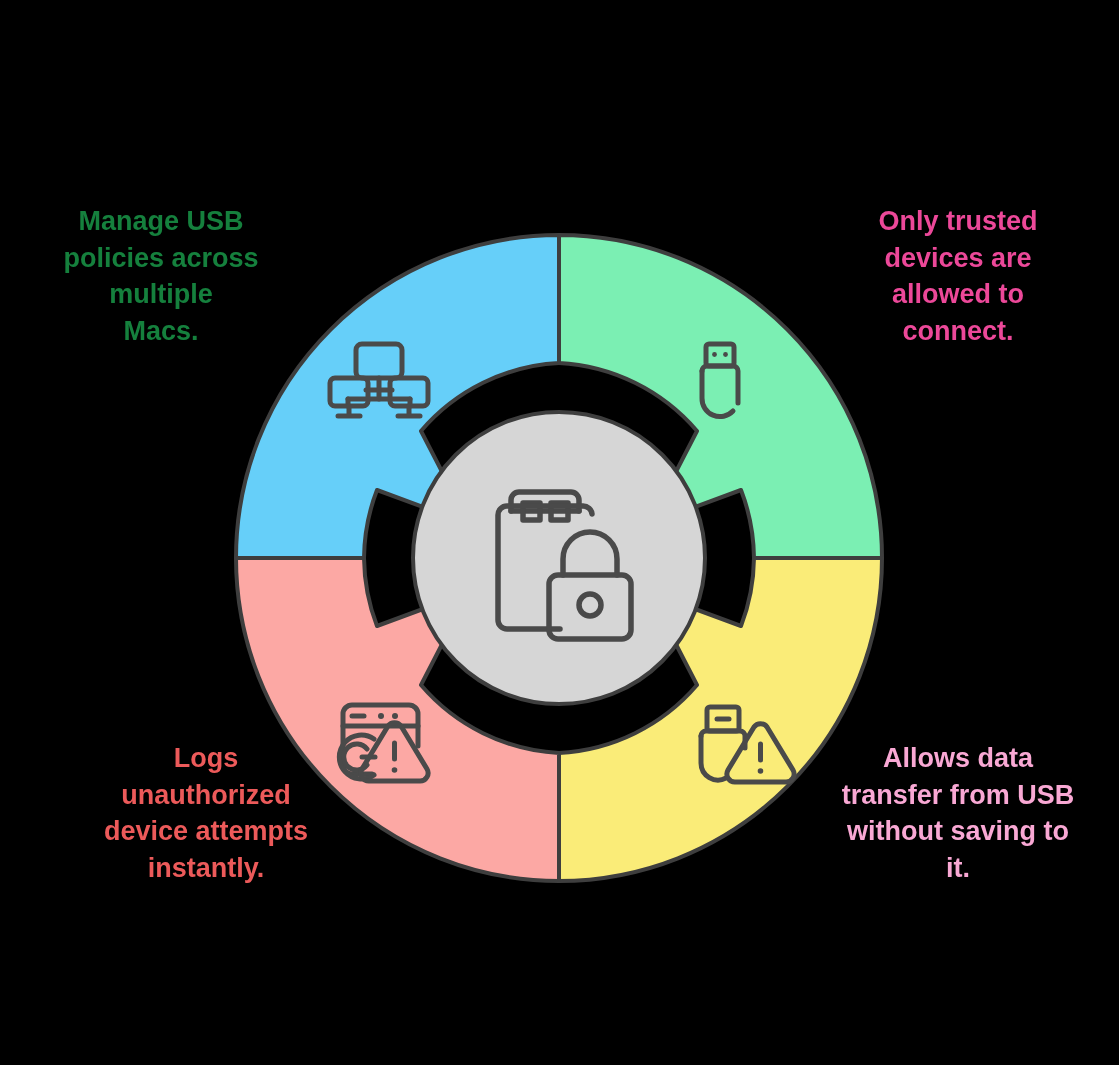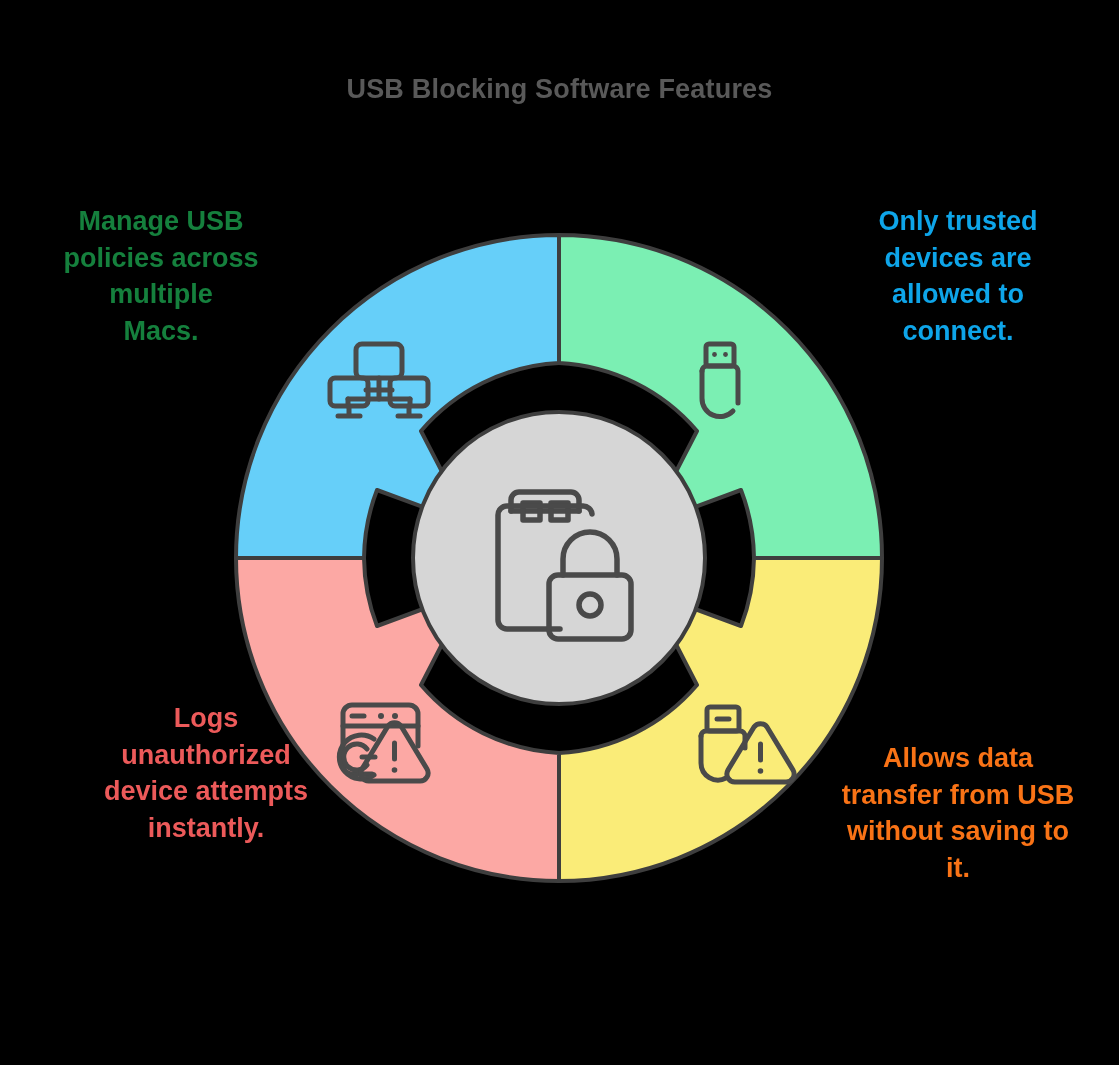--- a/index.html
+++ b/index.html
@@ -44,47 +44,46 @@
   #label-tl {
     left: 35px;
     top: 203px;
     width: 252px;
     color: #15803d;
   }
   #label-tr {
     left: 830px;
     top: 203px;
     width: 256px;
-    color: #0ea5e9;
+    color: #ec4899;
   }
   #label-bl {
     left: 78px;
-    top: 700px;
+    top: 740px;
     width: 256px;
     color: #EC5A5A;
   }
   #label-br {
     left: 828px;
     top: 740px;
     width: 260px;
-    color: #f97316;
+    color: #f9a8d4;
     text-align: center;
   }
   #donut {
     position: absolute;
     left: 0;
     top: 0;
   }
 </style>
 </head>
 <body>
 
 <div id="stage">
 
-  <div class="chart-title">USB Blocking Software Features</div>
 
   <div class="label" id="label-tl">Manage USB
 policies across
 multiple
 Macs.</div>
   <div class="label" id="label-tr">Only trusted
 devices are
 allowed to
 connect.</div>
   <div class="label" id="label-br">Allows data

